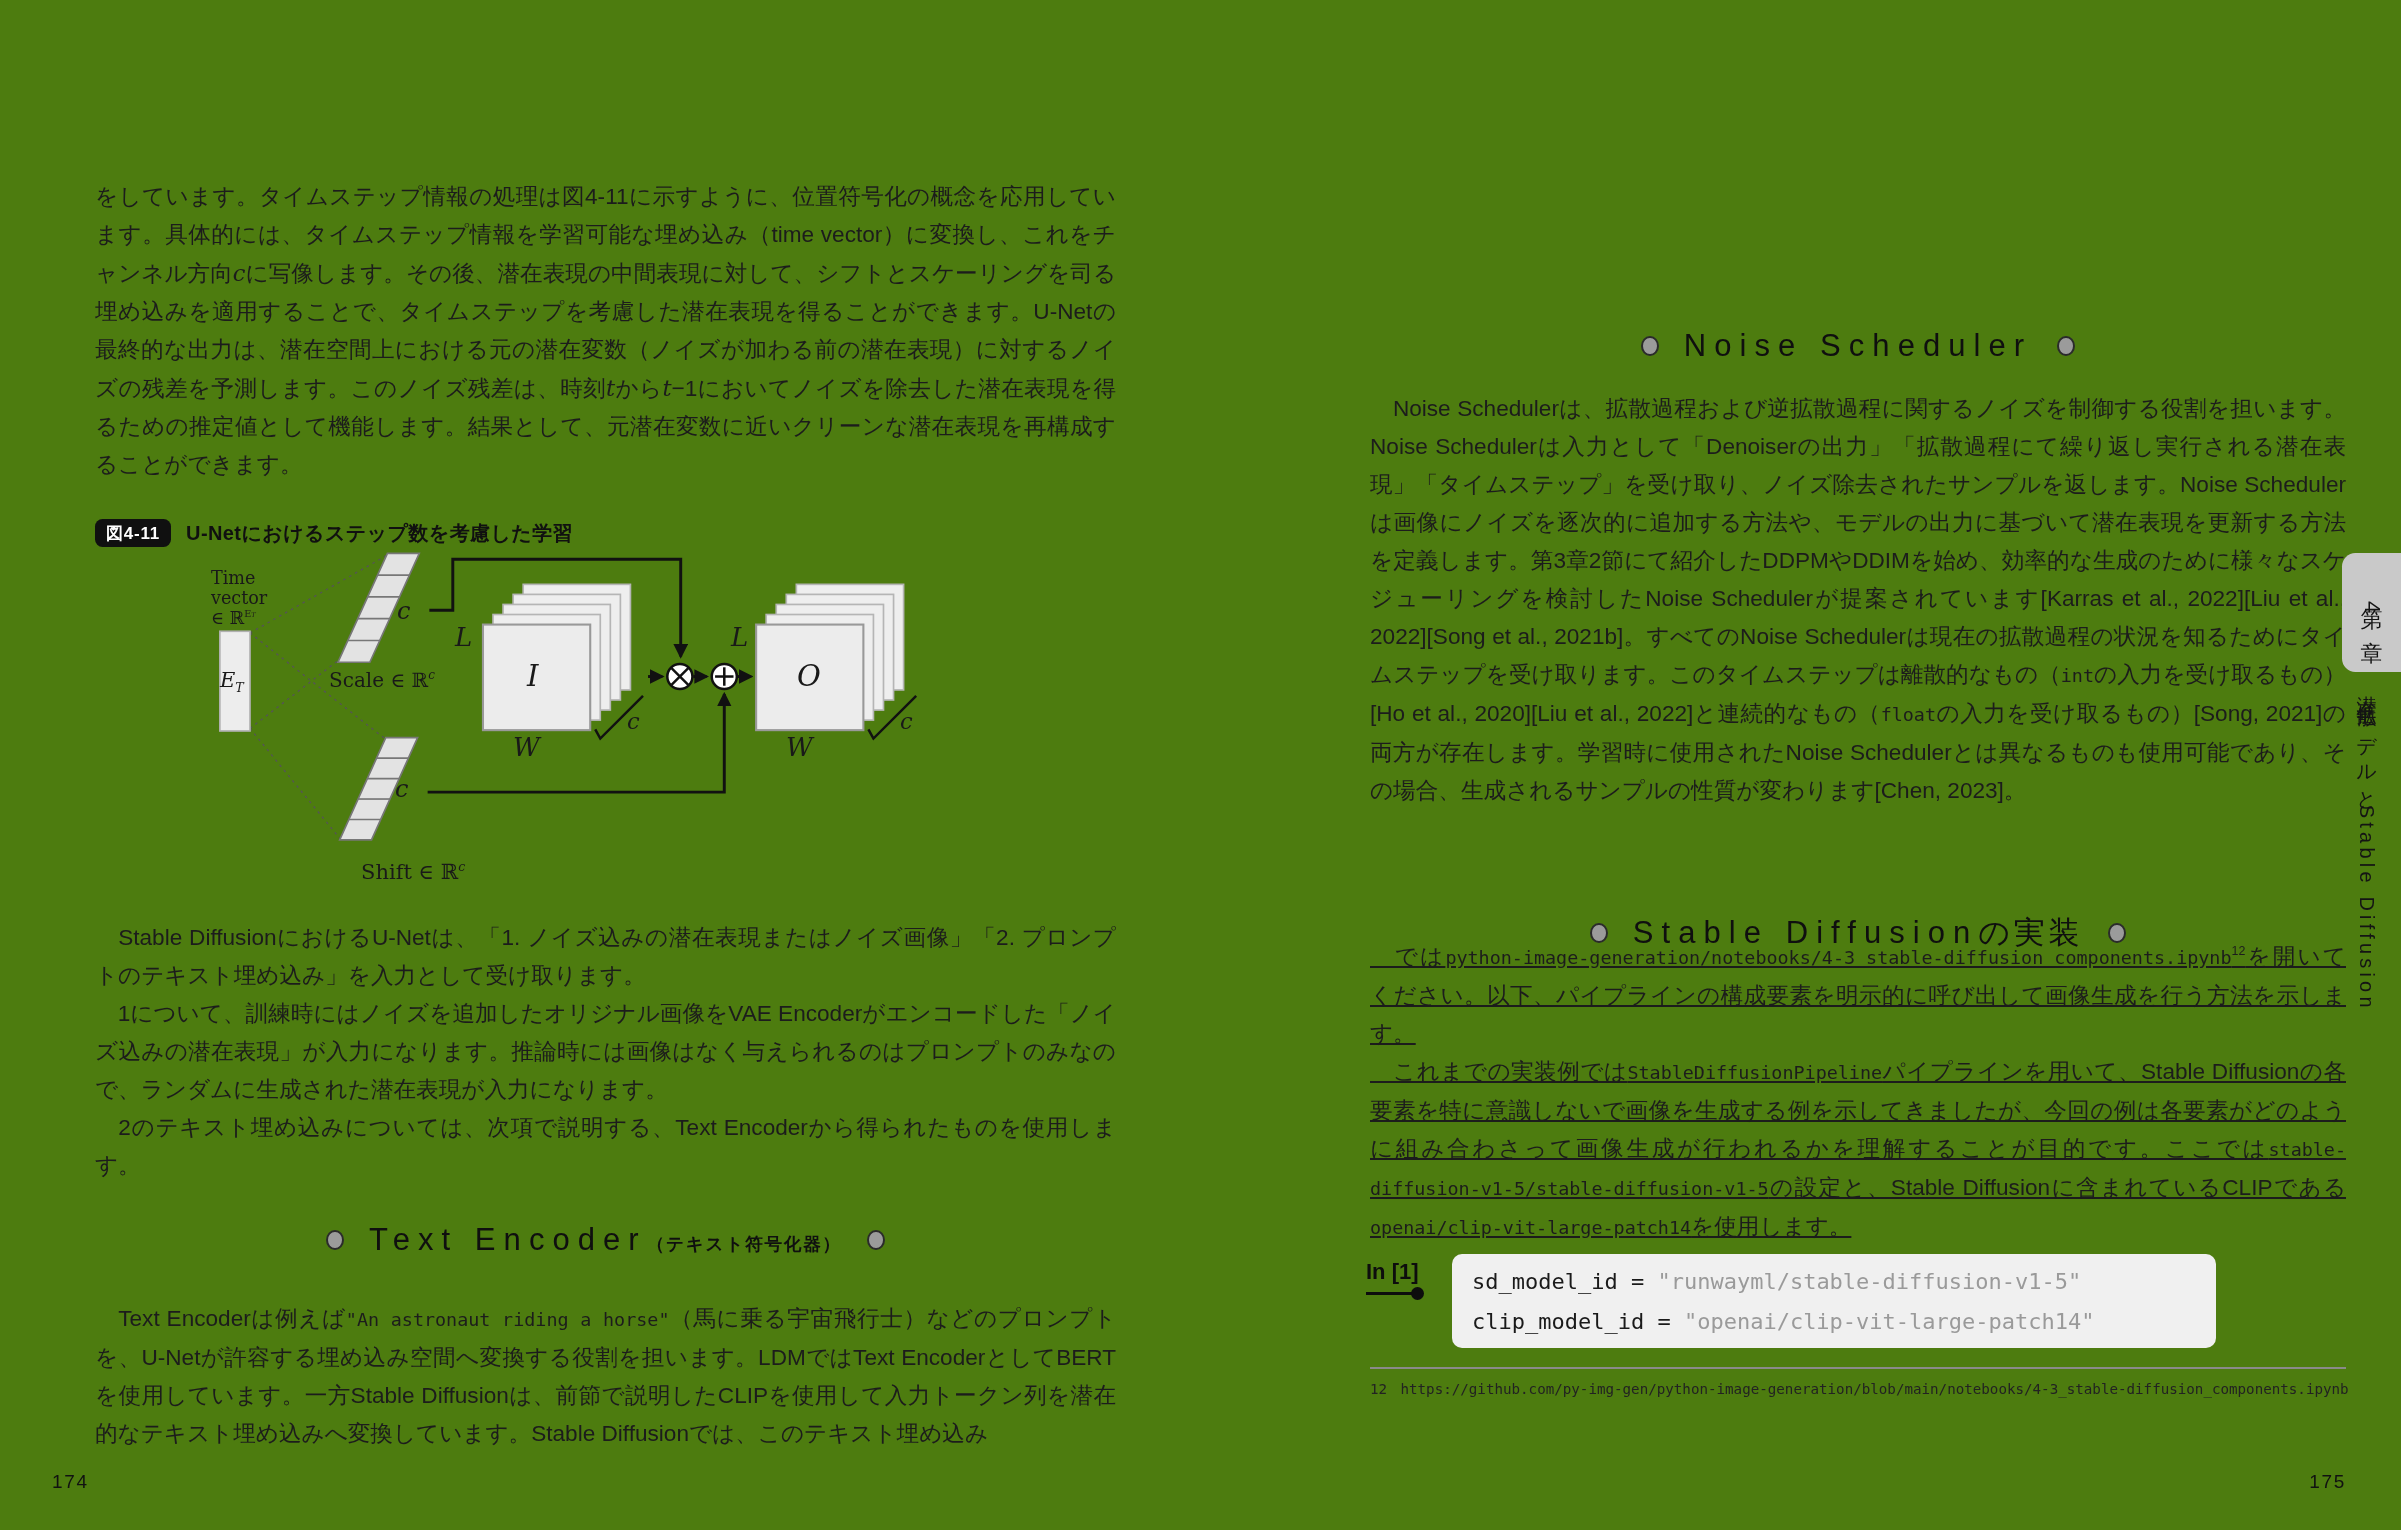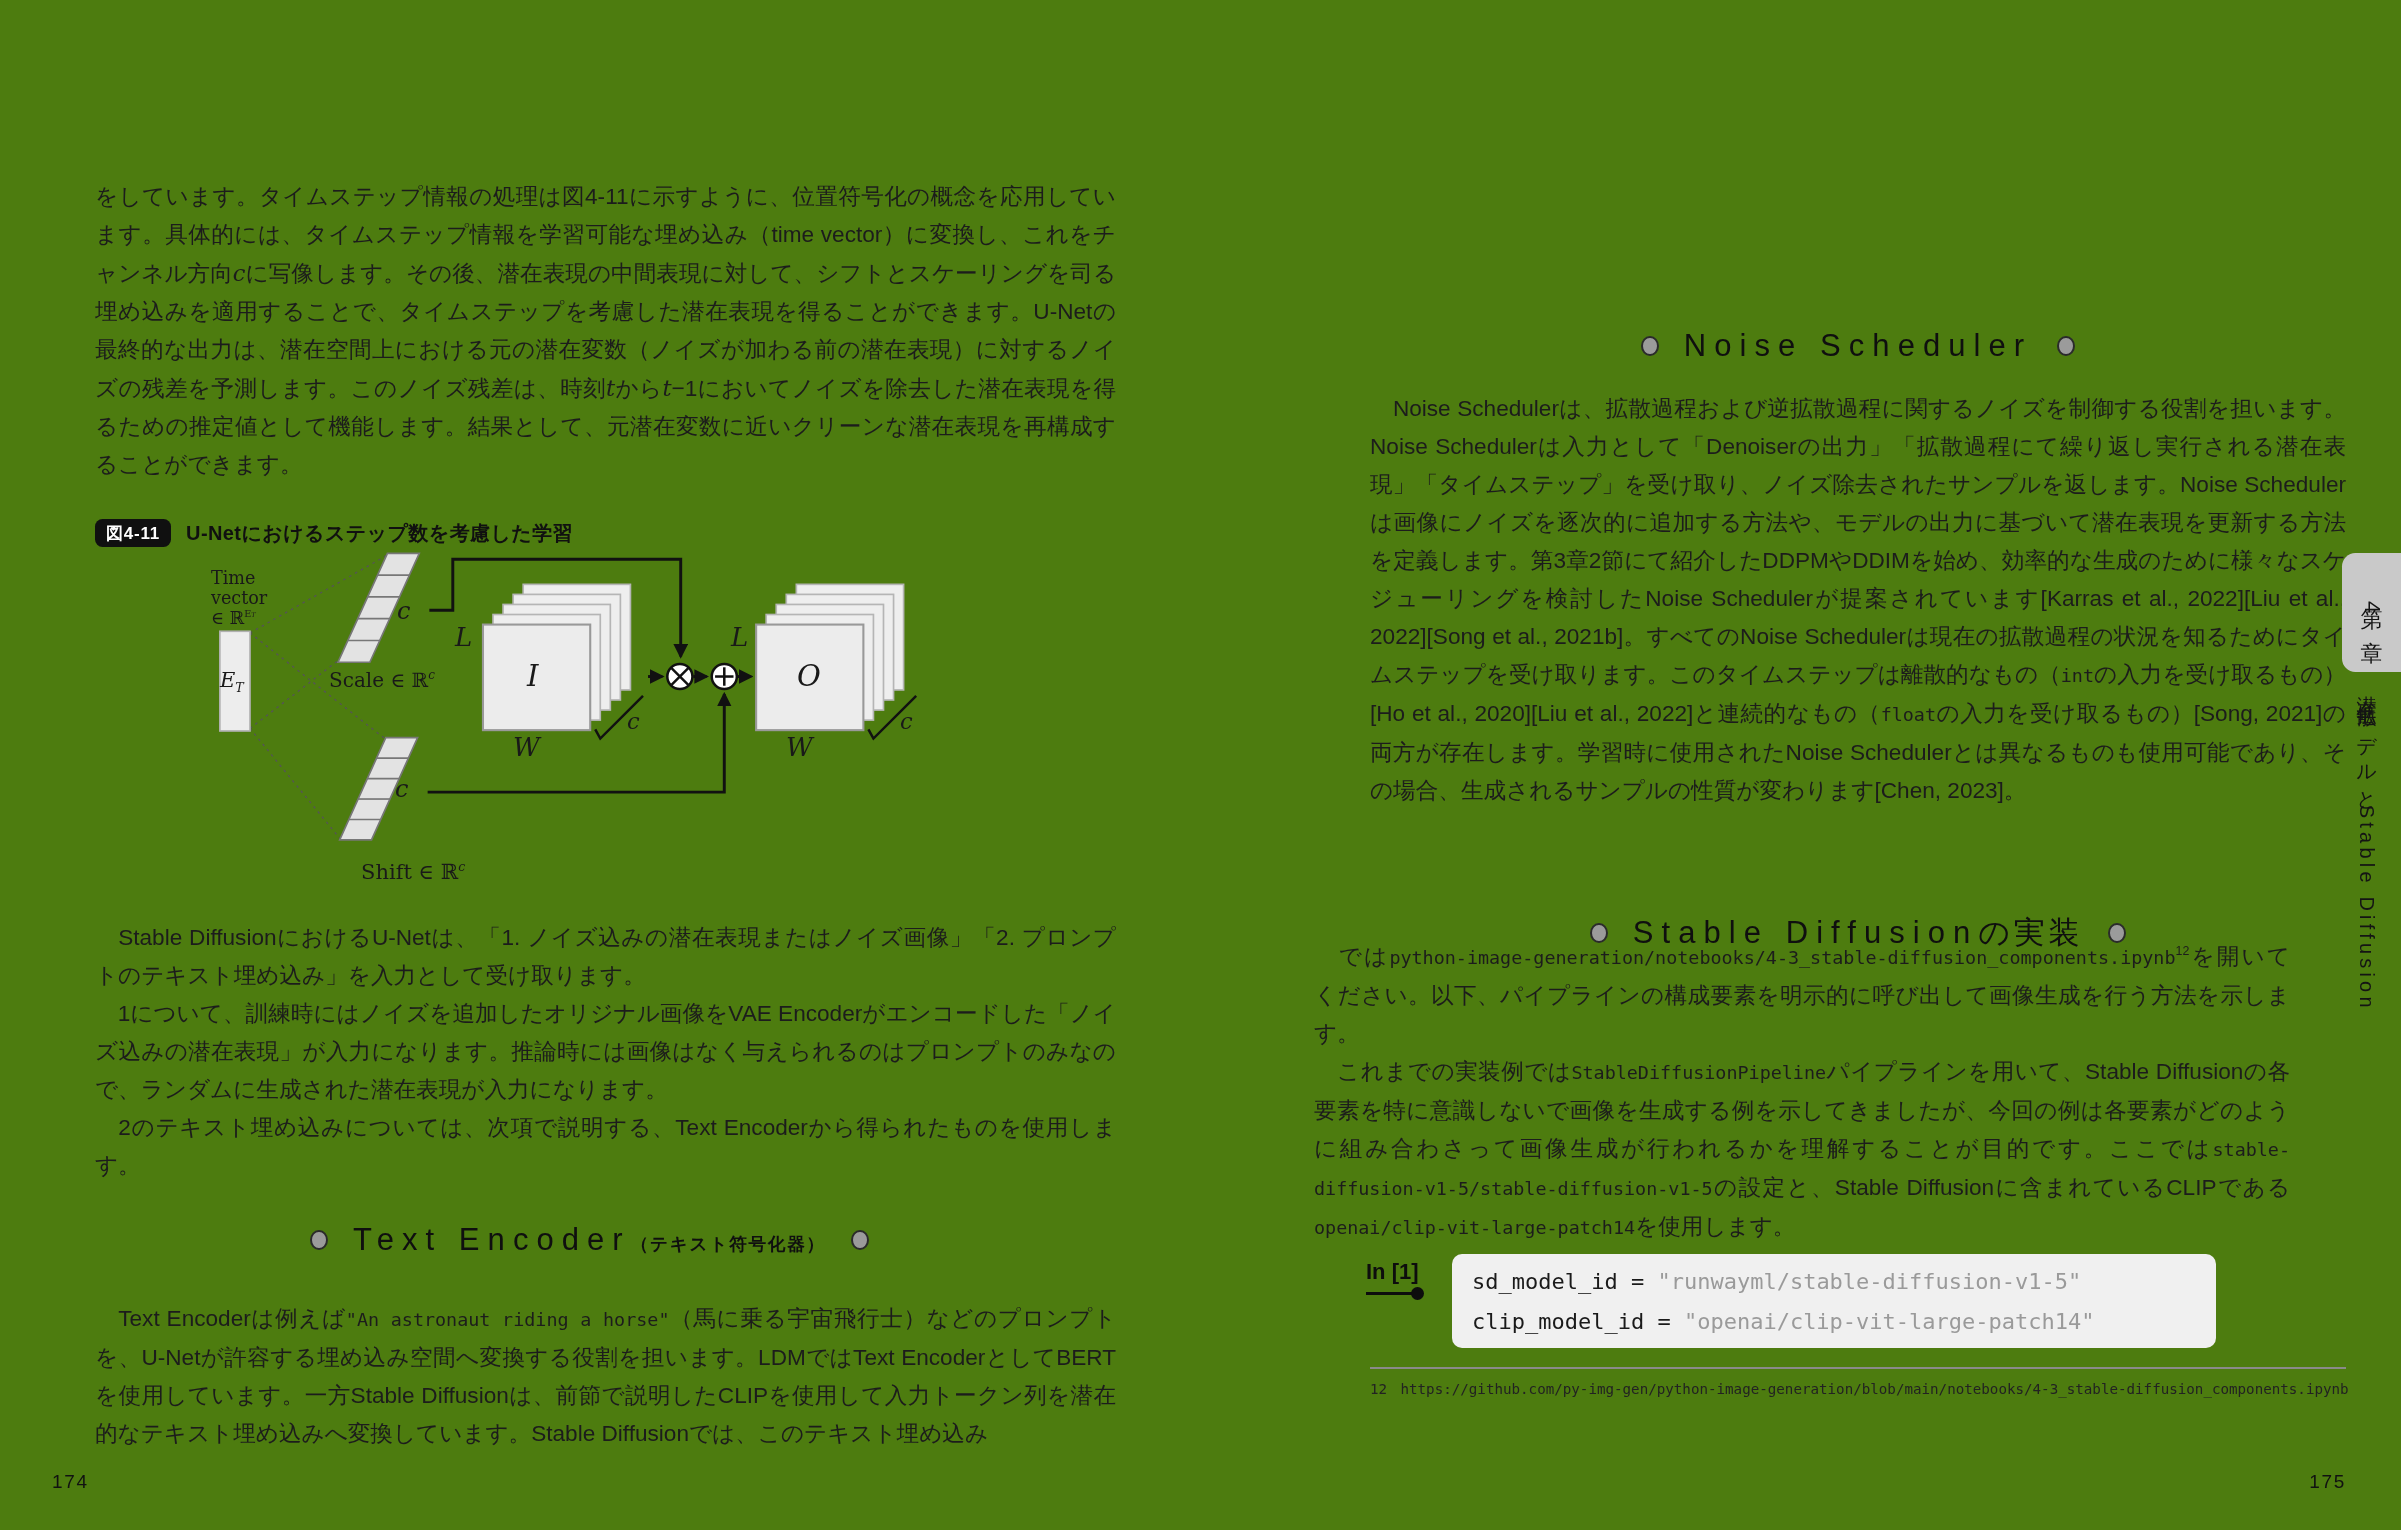--- a/index.html
+++ b/index.html
@@ -153,21 +153,21 @@
   <div class="fig-label fig-math" style="left:797px; top:659px; font-size:29px;">O</div>
   <div class="fig-label fig-math" style="left:786px; top:732px; font-size:26px;">W</div>
   <div class="fig-label fig-math" style="left:900px; top:708px; font-size:22.6px;">c</div>
 
   <div class="para" style="left:95px; top:919px; width:1021px;">
     <p><span class="seg-t">　Stable DiffusionにおけるU-Netは、「1. ノイズ込みの潜在表現またはノイズ画像」「2. プロンプトのテキスト埋め込み」を入力として受け取ります。</span></p>
     <p><span class="seg-t">　1について、訓練時にはノイズを追加したオリジナル画像をVAE Encoderがエンコードした「ノイズ込みの潜在表現」が入力になります。推論時には画像はなく与えられるのはプロンプトのみなので、ランダムに生成された潜在表現が入力になります。</span></p>
     <p><span class="seg-t">　2のテキスト埋め込みについては、次項で説明する、Text Encoderから得られたものを使用します。</span></p>
   </div>
 
-  <div class="section-heading" style="left:79px; top:1222px; width:1021px;gap:25px;">
+  <div class="section-heading" style="left:95px; top:1222px; width:1021px;gap:25px;">
     <span class="heading-dot"></span>
     <span>
       <span class="heading-text">Text Encoder</span><span class="heading-sub">（テキスト符号化器）</span>
     </span>
     <span class="heading-dot"></span>
   </div>
 
   <div class="para" style="left:95px; top:1300px; width:1021px;"><span class="seg-t">　Text Encoderは例えば</span><span class="seg-m">"An astronaut riding a horse"</span><span class="seg-t">（馬に乗る宇宙飛行士）などのプロンプトを、U-Netが許容する埋め込み空間へ変換する役割を担います。LDMではText EncoderとしてBERTを使用しています。一方Stable Diffusionは、前節で説明したCLIPを使用して入力トークン列を潜在的なテキスト埋め込みへ変換しています。Stable Diffusionでは、このテキスト埋め込み</span></div>
 
   <div class="page-num" style="left:52px; top:1471px;">174</div>
@@ -182,21 +182,21 @@
   <div class="para" style="left:1370px; top:390px; width:976px;"><span class="seg-t">　Noise Schedulerは、拡散過程および逆拡散過程に関するノイズを制御する役割を担います。Noise Schedulerは入力として「Denoiserの出力」「拡散過程にて繰り返し実行される潜在表現」「タイムステップ」を受け取り、ノイズ除去されたサンプルを返します。Noise Schedulerは画像にノイズを逐次的に追加する方法や、モデルの出力に基づいて潜在表現を更新する方法を定義します。第3章2節にて紹介したDDPMやDDIMを始め、効率的な生成のために様々なスケジューリングを検討したNoise Schedulerが提案されています[Karras et al., 2022][Liu et al., 2022][Song et al., 2021b]。すべてのNoise Schedulerは現在の拡散過程の状況を知るためにタイムステップを受け取ります。このタイムステップは離散的なもの（</span><span class="seg-m">int</span><span class="seg-t">の入力を受け取るもの）[Ho et al., 2020][Liu et al., 2022]と連続的なもの（</span><span class="seg-m">float</span><span class="seg-t">の入力を受け取るもの）[Song, 2021]の両方が存在します。学習時に使用されたNoise Schedulerとは異なるものも使用可能であり、その場合、生成されるサンプルの性質が変わります[Chen, 2023]。</span></div>
 
   <div class="section-heading" style="left:1370px; top:876px; width:976px;margin-top:36px;">
     <span class="heading-dot"></span>
     <span>
       <span class="heading-text">Stable Diffusion</span><span class="heading-text" style="letter-spacing:0.12em;">の実装</span>
     </span>
     <span class="heading-dot"></span>
   </div>
 
-  <div class="para" style="left:1314px; top:938px; width:976px;">
+  <div class="para" style="left:1370px; top:938px; width:976px;text-decoration:underline;">
     <p><span class="seg-t">　では</span><span class="seg-m">python-image-generation/notebooks/4-3_stable-diffusion_components.ipynb</span><span class="seg-sup">12</span><span class="seg-t">を開いてください。以下、パイプラインの構成要素を明示的に呼び出して画像生成を行う方法を示します。</span></p>
     <p><span class="seg-t">　これまでの実装例では</span><span class="seg-m">StableDiffusionPipeline</span><span class="seg-t">パイプラインを用いて、Stable Diffusionの各要素を特に意識しないで画像を生成する例を示してきましたが、今回の例は各要素がどのように組み合わさって画像生成が行われるかを理解することが目的です。ここでは</span><span class="seg-m">stable-diffusion-v1-5/stable-diffusion-v1-5</span><span class="seg-t">の設定と、Stable Diffusionに含まれているCLIPである</span><span class="seg-m">openai/clip-vit-large-patch14</span><span class="seg-t">を使用します。</span></p>
   </div>
 
   <div class="code-label">In [1]</div>
   <div class="code-label-rule"></div>
   <div class="code-label-dot"></div>
   <div class="code-box"><div class="code-line"><span class="seg-c">sd_model_id = </span><span class="seg-s">"runwayml/stable-diffusion-v1-5"</span></div><div class="code-line"><span class="seg-c">clip_model_id = </span><span class="seg-s">"openai/clip-vit-large-patch14"</span></div></div>
 
   <div class="footnote-rule"></div>

